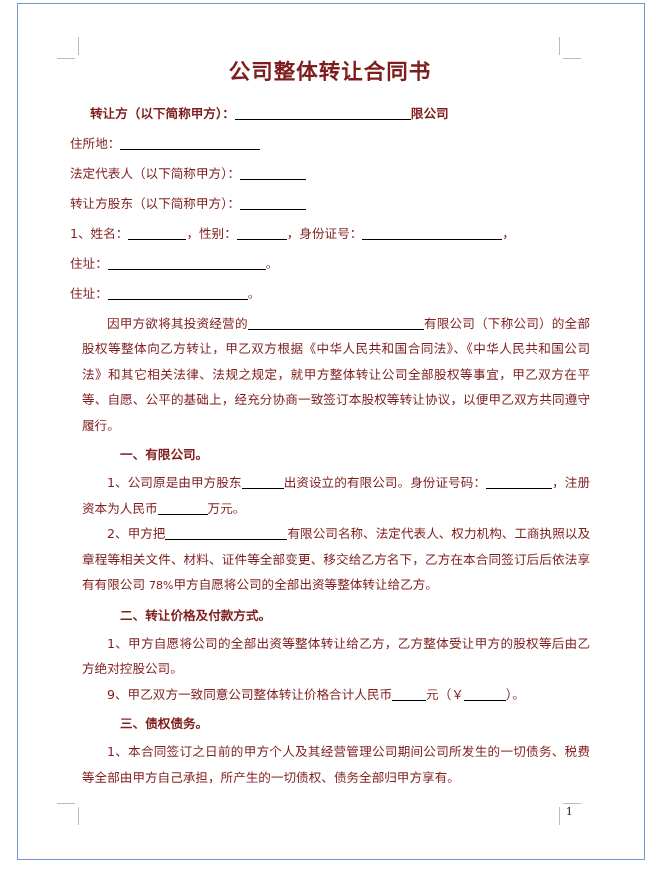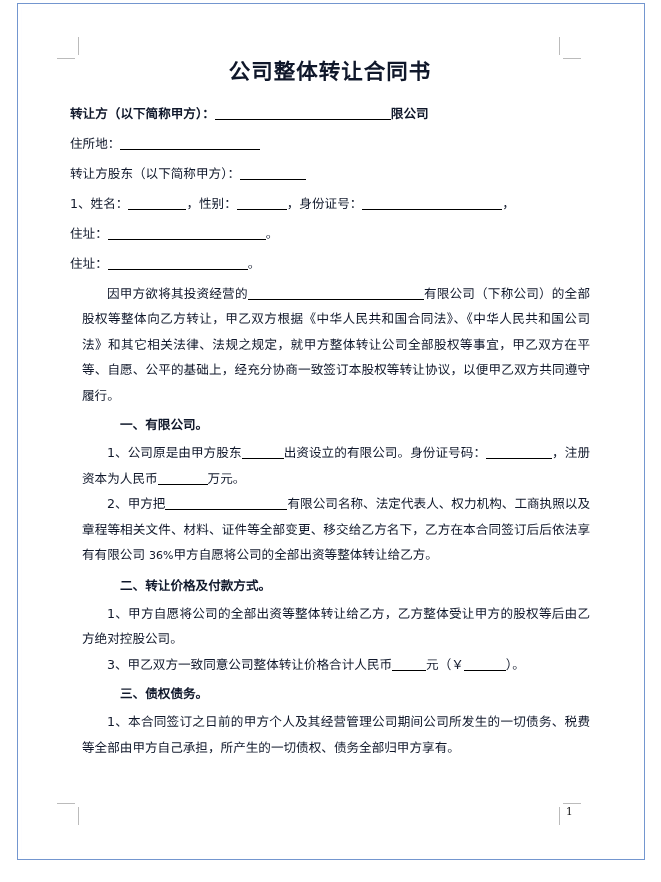--- a/index.html
+++ b/index.html
@@ -65,40 +65,40 @@
   #corner-tr { left: 559px; top: 37px; }
   #corner-bl { left: 57px;  top: 803px; }
   #corner-br { left: 559px; top: 803px; }
 
   
   .doc {
     position: absolute;
     left: 70px;
     top: 58px;
     width: 520px;
-    color: #0f172a;
+    color: #7f1d1d;
   }
 
   .doc-title {
     text-align: center;
     font-size: 21.5px;
     font-weight: bold;
     letter-spacing: 1px;
     margin: 0 0 13px 0;
     line-height: 1.3;
     font-family: "DejaVu Serif", "Liberation Serif", serif;
   }
 
   .line {
     font-size: 12.6px;
     line-height: 30px;
     white-space: nowrap;
     margin: 0;
   }
-  .line.b { font-weight: bold; }
+  .line.b { font-weight: bold; margin-left: 20px; }
 
   .para {
     font-size: 12.6px;
     line-height: 25.5px;
     text-align: justify;
     text-justify: inter-ideograph;
     margin: 2px 0 0 12px;
     text-indent: 25px;
   }
   .para.tight { margin-top: 0; }
@@ -171,20 +171,23 @@
   <h1 class="doc-title">公司整体转让合同书</h1>
 
   <p class="line b">
     <span>转让方（以下简称甲方）：</span><span class="blank w20"></span><span>限公司</span>
   </p>
 
   <p class="line">
     <span>住所地：</span><span class="blank w16"></span>
   </p>
 
+  <p class="line">
+    <span>法定代表人（以下简称甲方）：</span><span class="blank w8"></span>
+  </p>
 
   <p class="line">
     <span>转让方股东（以下简称甲方）：</span><span class="blank w8"></span>
   </p>
 
   <p class="line">
     <span>1、</span><span>姓名：</span><span class="blank w7"></span><span>，性别：</span><span class="blank w6"></span><span>，身份证号：</span><span class="blank w16"></span><span>，</span>
   </p>
 
   <p class="line">
@@ -200,31 +203,31 @@
     <span>因甲方欲将其投资经营的</span><span class="blank w20"></span><span>有限公司（下称公司）的全部股权等整体向乙方转让，甲乙双方根据《中华人民共和国合同法》、《中华人民共和国公司法》和其它相关法律、法规之规定，就甲方整体转让公司全部股权等事宜，甲乙双方在平等、自愿、公平的基础上，经充分协商一致签订本股权等转让协议，以便甲乙双方共同遵守履行。</span>
   </p>
 
   <p class="heading">一、有限公司。</p>
 
   <p class="para tight">
     <span>1、公司原是由甲方股东</span><span class="blank w5"></span><span>出资设立的有限公司。身份证号码：</span><span class="blank w8"></span><span>，注册资本为人民币</span><span class="blank w6"></span><span>万元。</span>
   </p>
 
   <p class="para tight">
-    <span>2、甲方把</span><span class="blank w14"></span><span>有限公司名称、法定代表人、权力机构、工商执照以及章程等相关文件、材料、证件等全部变更、移交给乙方名下，乙方在本合同签订后后依法享有有限公司 </span><span class="pct">36%</span><span>甲方自愿将公司的全部出资等整体转让给乙方。</span>
+    <span>2、甲方把</span><span class="blank w14"></span><span>有限公司名称、法定代表人、权力机构、工商执照以及章程等相关文件、材料、证件等全部变更、移交给乙方名下，乙方在本合同签订后后依法享有有限公司 </span><span class="pct">78%</span><span>甲方自愿将公司的全部出资等整体转让给乙方。</span>
   </p>
 
   <p class="heading">二、转让价格及付款方式。</p>
 
   <p class="para tight">
     <span>1、甲方自愿将公司的全部出资等整体转让给乙方，乙方整体受让甲方的股权等后由乙方绝对控股公司。</span>
   </p>
 
   <p class="para tight">
-    <span>3、甲乙双方一致同意公司整体转让价格合计人民币</span><span class="blank w4"></span><span>元（￥</span><span class="blank w5"></span><span>）。</span>
+    <span>9、甲乙双方一致同意公司整体转让价格合计人民币</span><span class="blank w4"></span><span>元（￥</span><span class="blank w5"></span><span>）。</span>
   </p>
 
   <p class="heading">三、债权债务。</p>
 
   <p class="para tight">
     <span>1、本合同签订之日前的甲方个人及其经营管理公司期间公司所发生的一切债务、税费等全部由甲方自己承担，所产生的一切债权、债务全部归甲方享有。</span>
   </p>
 
 </div>
 

